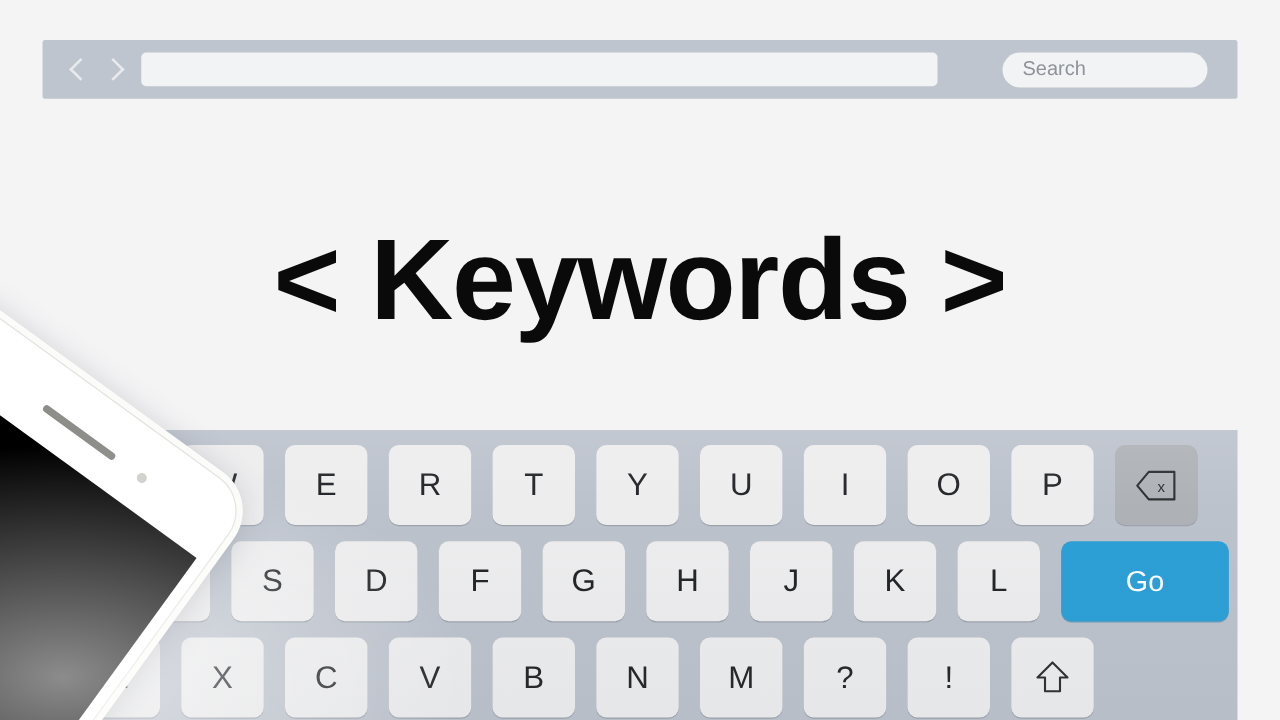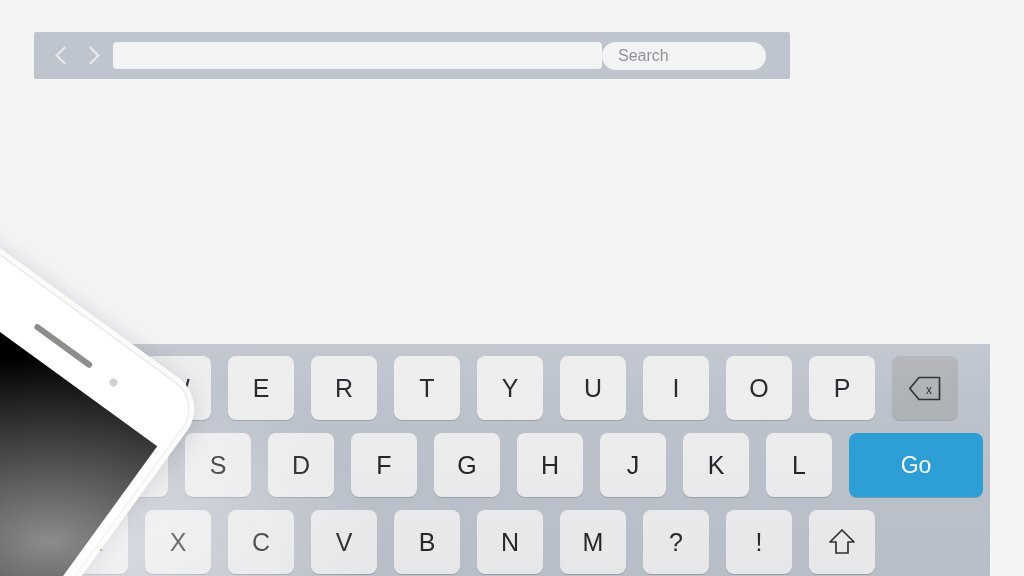--- a/index.html
+++ b/index.html
@@ -22,21 +22,21 @@
     height: 576px;
     background: #f4f4f5;
     overflow: hidden;
   }
 
   
   .browser-bar {
     position: absolute;
     left: 34px;
     top: 32px;
-    width: 756px;
+    width: 956px;
     height: 47px;
     background: #bfc5ce;
     border-radius: 2px;
     display: flex;
     align-items: center;
     box-sizing: border-box;
     padding: 0 24px 0 22px;
   }
   .nav-arrows {
     display: flex;
@@ -246,20 +246,21 @@
     </div>
 
     <input class="url-field" type="text" value="" style="">
 
     <div class="search-field-wrap">
       <input class="search-field" type="text" placeholder="Search" style="">
 
     </div>
   </div>
 
+  <div class="headline">&lt; Keywords &gt;</div>
 
   <div class="keyboard">
 
     <div class="kb-row r1">
         <div class="key">Q</div>
         <div class="key">W</div>
         <div class="key">E</div>
         <div class="key">R</div>
         <div class="key">T</div>
         <div class="key">Y</div>

